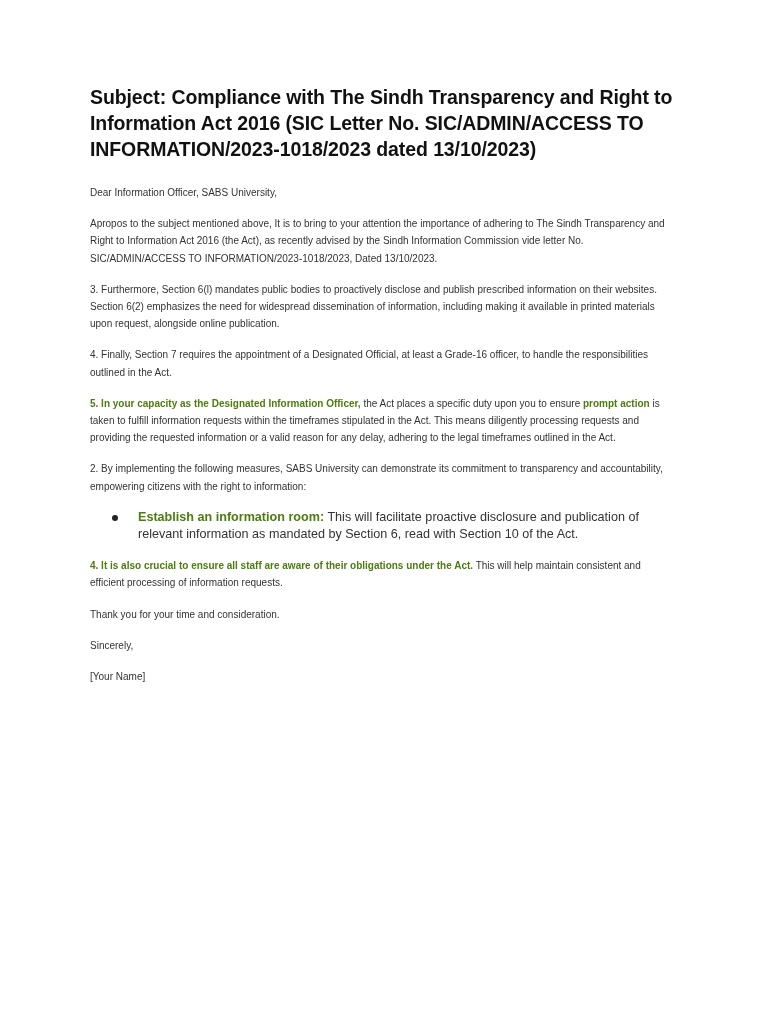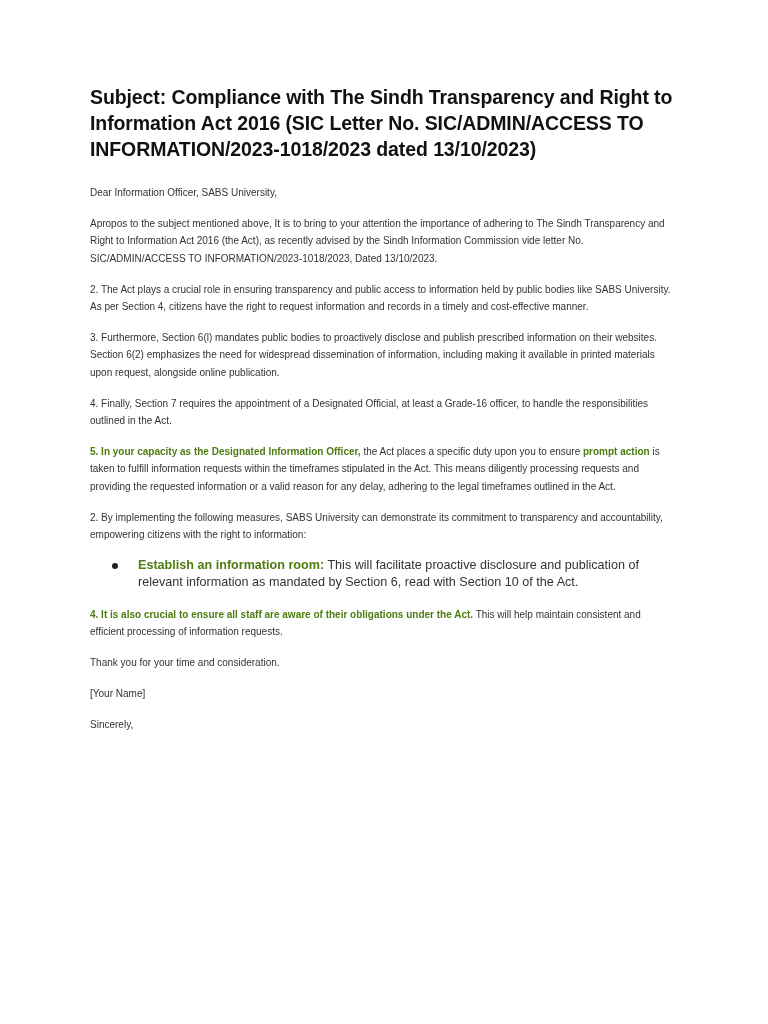--- a/index.html
+++ b/index.html
@@ -73,21 +73,20 @@
 </head>
 <body>
 
 <div class="page">
 
   <h1 class="doc-title">Subject: Compliance with The Sindh Transparency and Right to Information Act 2016 (SIC Letter No. SIC/ADMIN/ACCESS TO INFORMATION/2023-1018/2023 dated 13/10/2023)</h1>
 
   <p class="para salutation">Dear Information Officer, SABS University,</p>
 
   <p class="para">Apropos to the subject mentioned above, It is to bring to your attention the importance of adhering to The Sindh Transparency and Right to Information Act 2016 (the Act), as recently advised by the Sindh Information Commission vide letter No. SIC/ADMIN/ACCESS TO INFORMATION/2023-1018/2023, Dated 13/10/2023.</p>
-  <p class="para">2. The Act plays a crucial role in ensuring transparency and public access to information held by public bodies like SABS University. As per Section 4, citizens have the right to request information and records in a timely and cost-effective manner.</p>
   <p class="para">3. Furthermore, Section 6(l) mandates public bodies to proactively disclose and publish prescribed information on their websites. Section 6(2) emphasizes the need for widespread dissemination of information, including making it available in printed materials upon request, alongside online publication.</p>
   <p class="para">4. Finally, Section 7 requires the appointment of a Designated Official, at least a Grade-16 officer, to handle the responsibilities outlined in the Act.</p>
 
   <p class="para">
     <strong>5. In your capacity as the Designated Information Officer,</strong><span> the Act places a specific duty upon you to ensure </span><strong>prompt action</strong><span> is taken to fulfill information requests within the timeframes stipulated in the Act. This means diligently processing requests and providing the requested information or a valid reason for any delay, adhering to the legal timeframes outlined in the Act.</span>
   </p>
 
   <p class="para">2. By implementing the following measures, SABS University can demonstrate its commitment to transparency and accountability, empowering citizens with the right to information:</p>
 
   <ul class="bullets">
@@ -95,17 +94,17 @@
       <strong>Establish an information room:</strong><span> This will facilitate proactive disclosure and publication of relevant information as mandated by Section 6, read with Section 10 of the Act.</span>
     </li>
   </ul>
 
   <p class="para">
     <strong>4. It is also crucial to ensure all staff are aware of their obligations under the Act.</strong><span> This will help maintain consistent and efficient processing of information requests.</span>
   </p>
 
   <div class="sign-off">
     <p class="para">Thank you for your time and consideration.</p>
+    <p class="para">Sincerely,</p>
     <p class="para">[Your Name]</p>
-    <p class="para">Sincerely,</p>
   </div>
 
 </div>
 
 </body></html>

